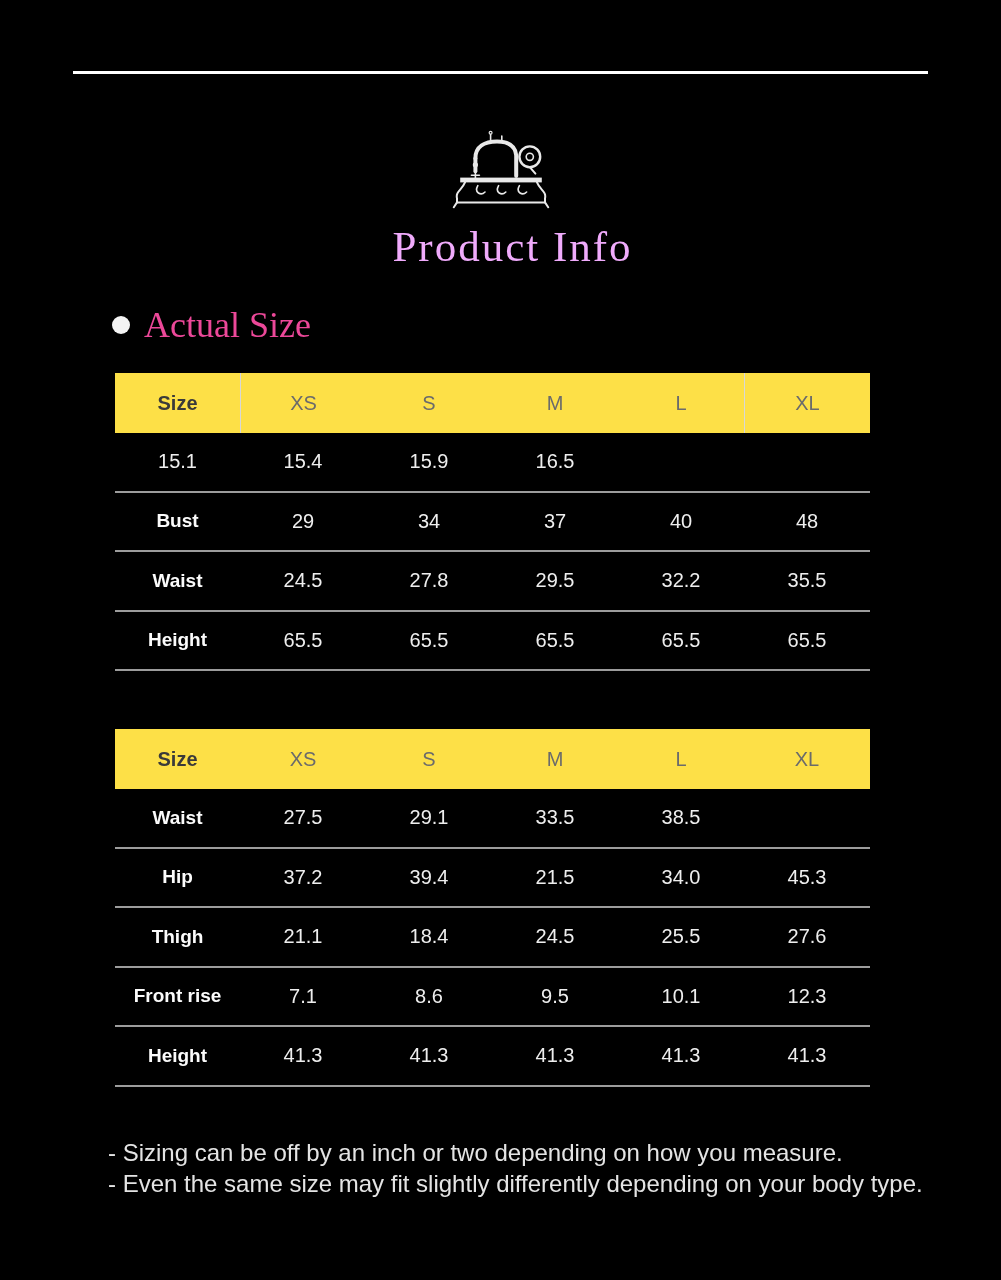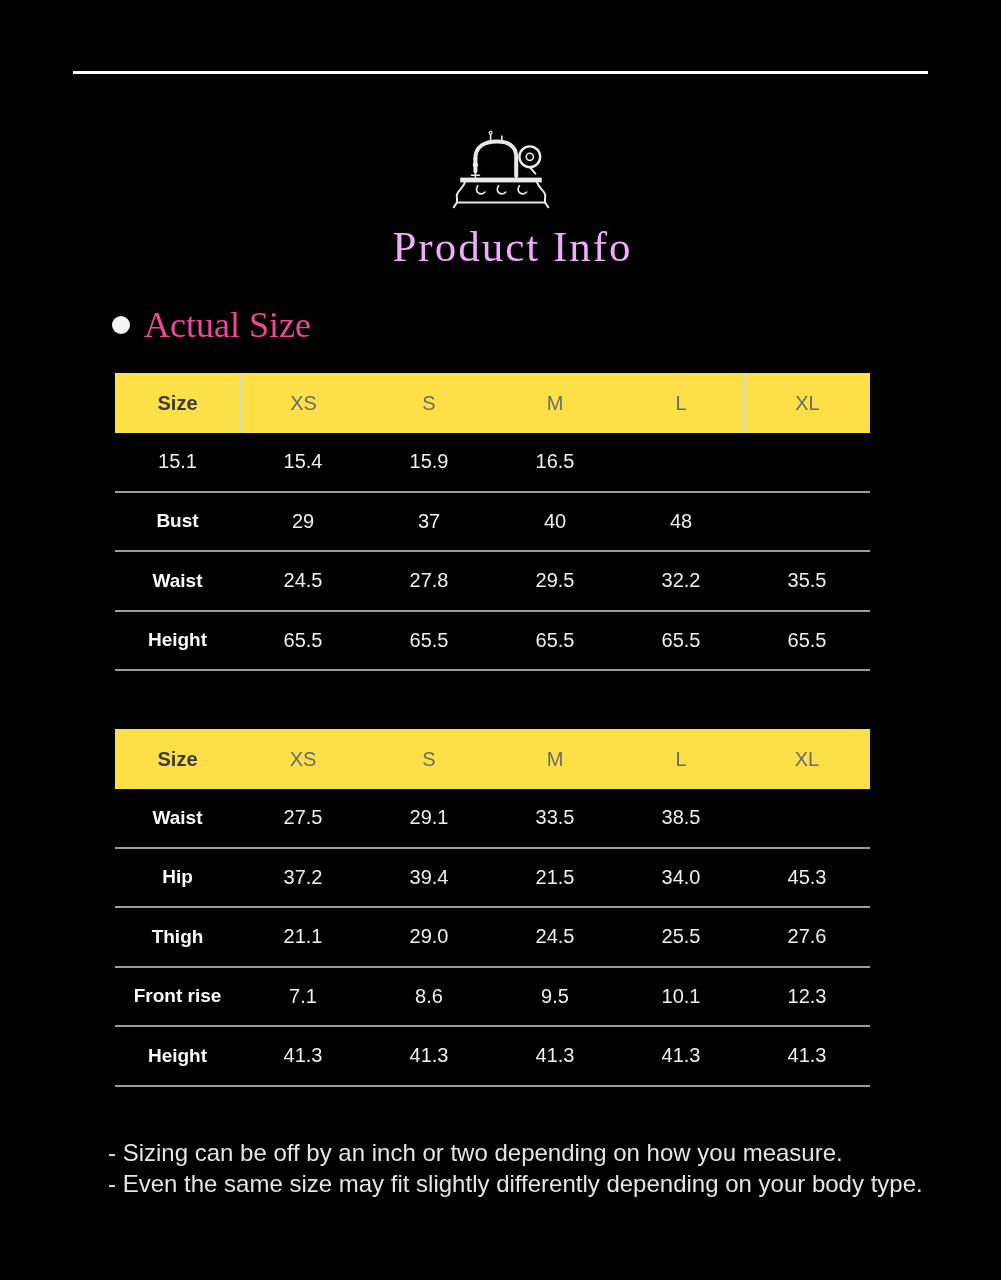--- a/index.html
+++ b/index.html
@@ -85,20 +85,21 @@
       </div>
       <div class="t-row t-data">
         <div class="cell value-cell">15.1</div>
         <div class="cell value-cell">15.4</div>
         <div class="cell value-cell">15.9</div>
         <div class="cell value-cell">16.5</div>
       </div>
       <div class="t-row t-data">
         <div class="cell label-cell">Bust</div>
         <div class="cell value-cell">29</div>
+        <div class="cell value-cell">34</div>
         <div class="cell value-cell">37</div>
         <div class="cell value-cell">40</div>
         <div class="cell value-cell">48</div>
       </div>
       <div class="t-row t-data">
         <div class="cell label-cell">Waist</div>
         <div class="cell value-cell">24.5</div>
         <div class="cell value-cell">27.8</div>
         <div class="cell value-cell">29.5</div>
         <div class="cell value-cell">32.2</div>
@@ -133,21 +134,21 @@
         <div class="cell label-cell">Hip</div>
         <div class="cell value-cell">37.2</div>
         <div class="cell value-cell">39.4</div>
         <div class="cell value-cell">21.5</div>
         <div class="cell value-cell">34.0</div>
         <div class="cell value-cell">45.3</div>
       </div>
       <div class="t-row t-data">
         <div class="cell label-cell">Thigh</div>
         <div class="cell value-cell">21.1</div>
-        <div class="cell value-cell">29.0</div>
+        <div class="cell value-cell">18.4</div>
         <div class="cell value-cell">24.5</div>
         <div class="cell value-cell">25.5</div>
         <div class="cell value-cell">27.6</div>
       </div>
       <div class="t-row t-data">
         <div class="cell label-cell">Front rise</div>
         <div class="cell value-cell">7.1</div>
         <div class="cell value-cell">8.6</div>
         <div class="cell value-cell">9.5</div>
         <div class="cell value-cell">10.1</div>

